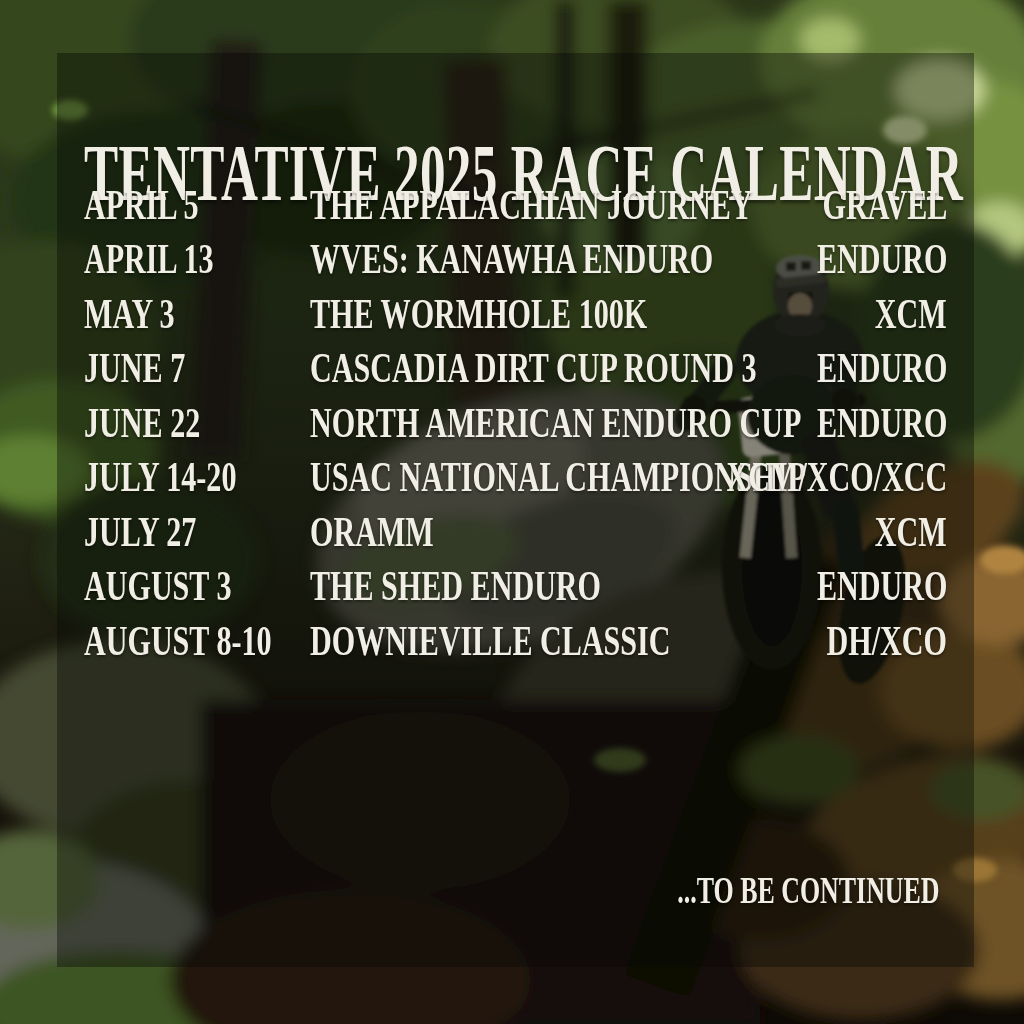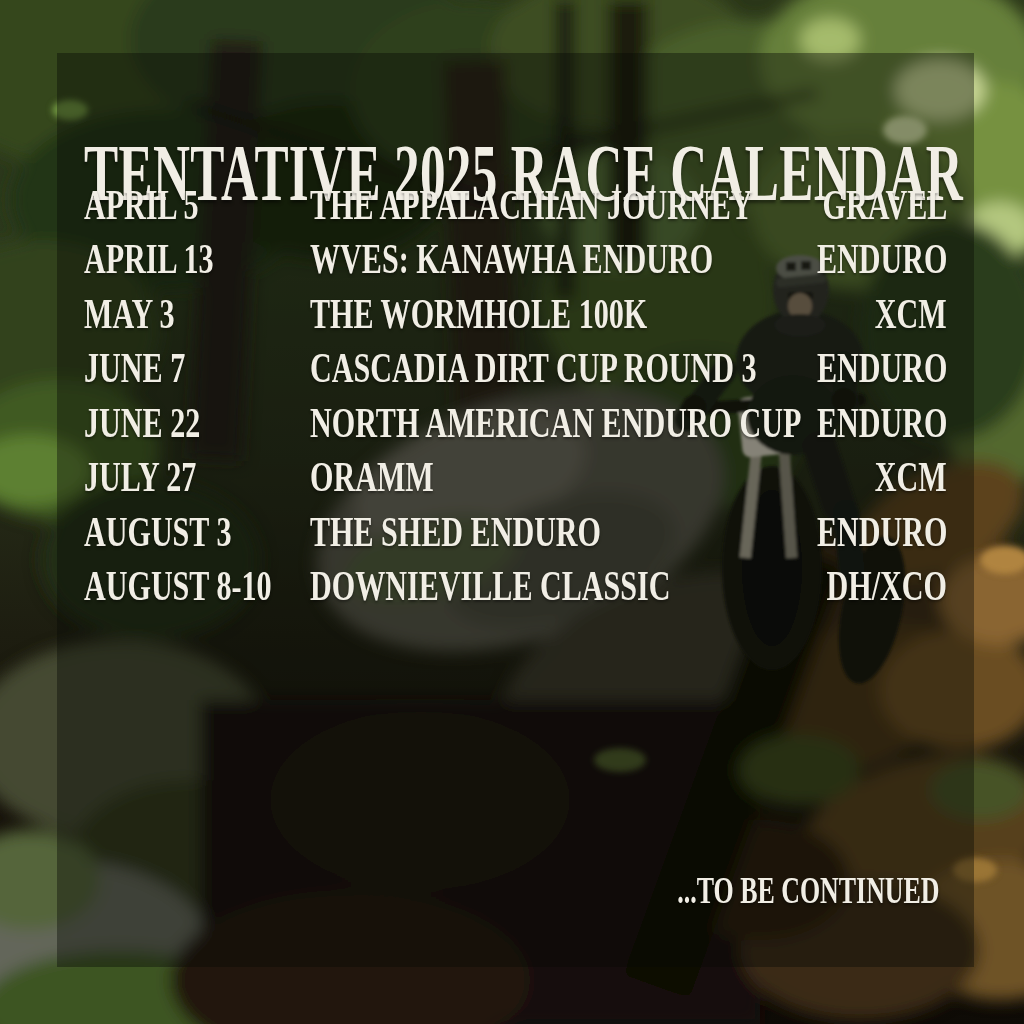--- a/index.html
+++ b/index.html
@@ -225,20 +225,25 @@
         <span class="cell cell-date cx">JUNE 7</span>
         <span class="cell cell-name cx">CASCADIA DIRT CUP ROUND 3</span>
         <span class="cell cell-type cx cx-r">ENDURO</span>
       </div>
       <div class="row">
         <span class="cell cell-date cx">JUNE 22</span>
         <span class="cell cell-name cx">NORTH AMERICAN ENDURO CUP</span>
         <span class="cell cell-type cx cx-r">ENDURO</span>
       </div>
       <div class="row">
+        <span class="cell cell-date cx">JULY 14-20</span>
+        <span class="cell cell-name cx">USAC NATIONAL CHAMPIONSHIP</span>
+        <span class="cell cell-type cx cx-r">XCM/XCO/XCC</span>
+      </div>
+      <div class="row">
         <span class="cell cell-date cx">JULY 27</span>
         <span class="cell cell-name cx">ORAMM</span>
         <span class="cell cell-type cx cx-r">XCM</span>
       </div>
       <div class="row">
         <span class="cell cell-date cx">AUGUST 3</span>
         <span class="cell cell-name cx">THE SHED ENDURO</span>
         <span class="cell cell-type cx cx-r">ENDURO</span>
       </div>
       <div class="row">

